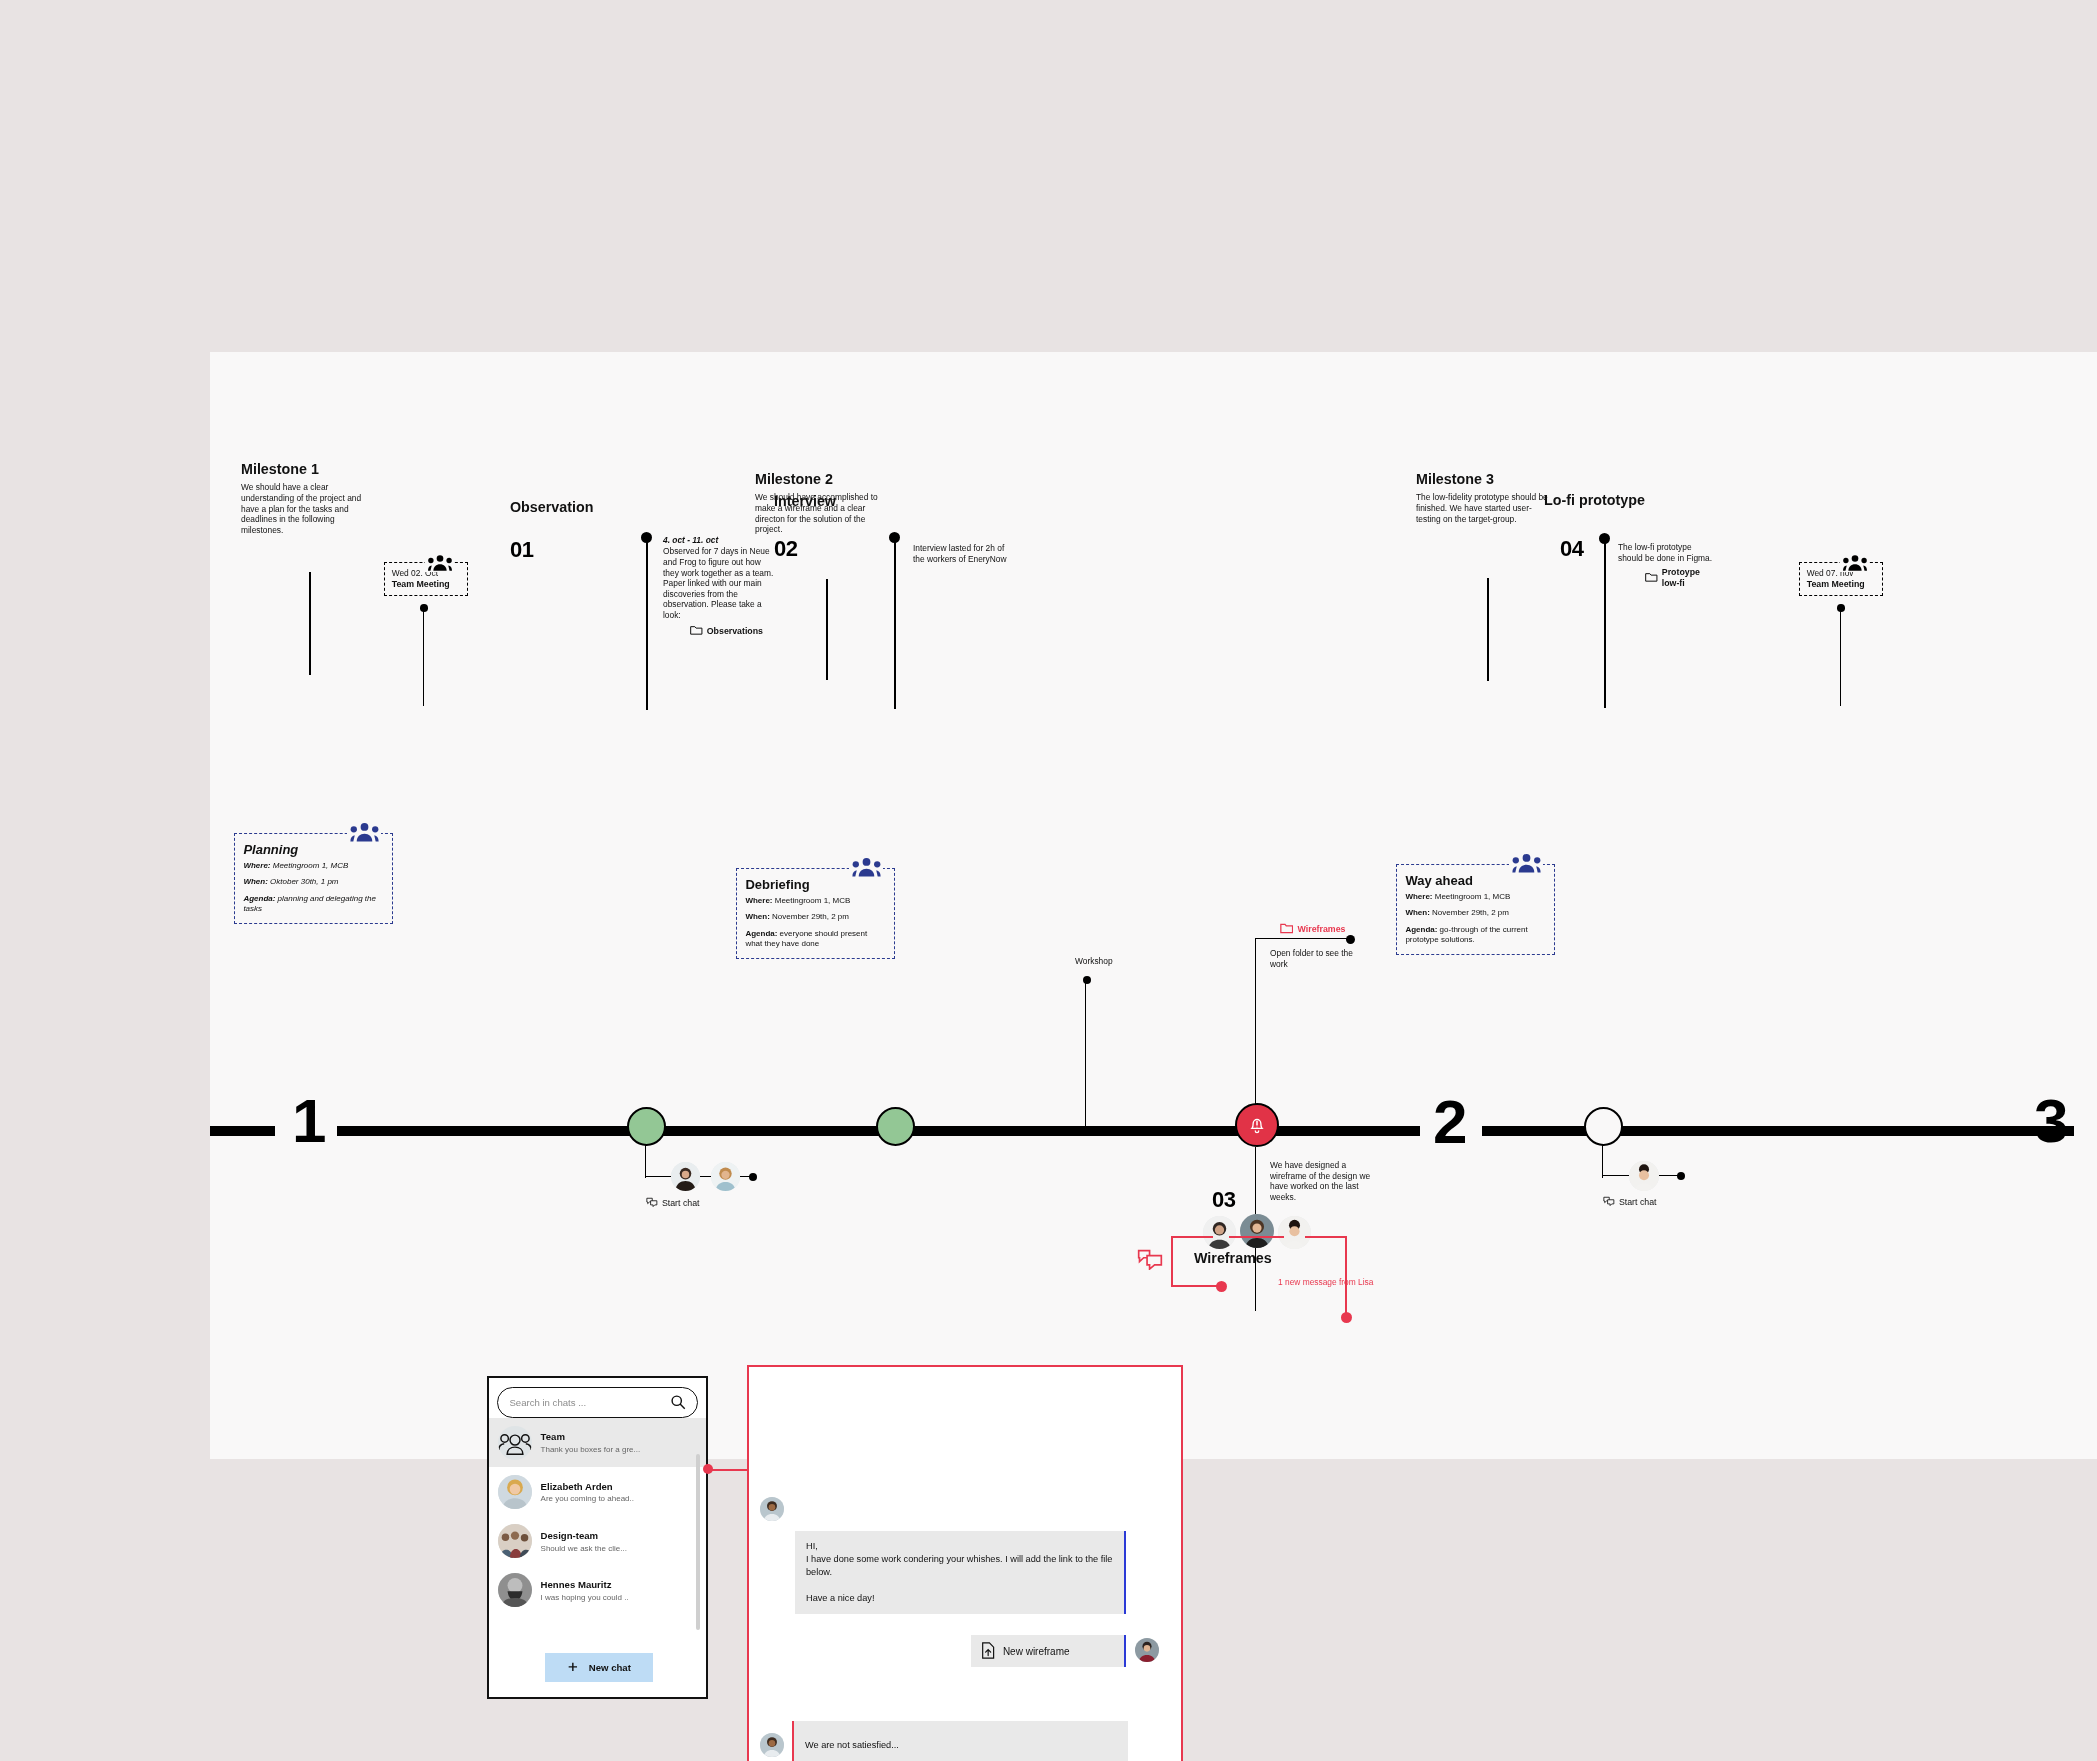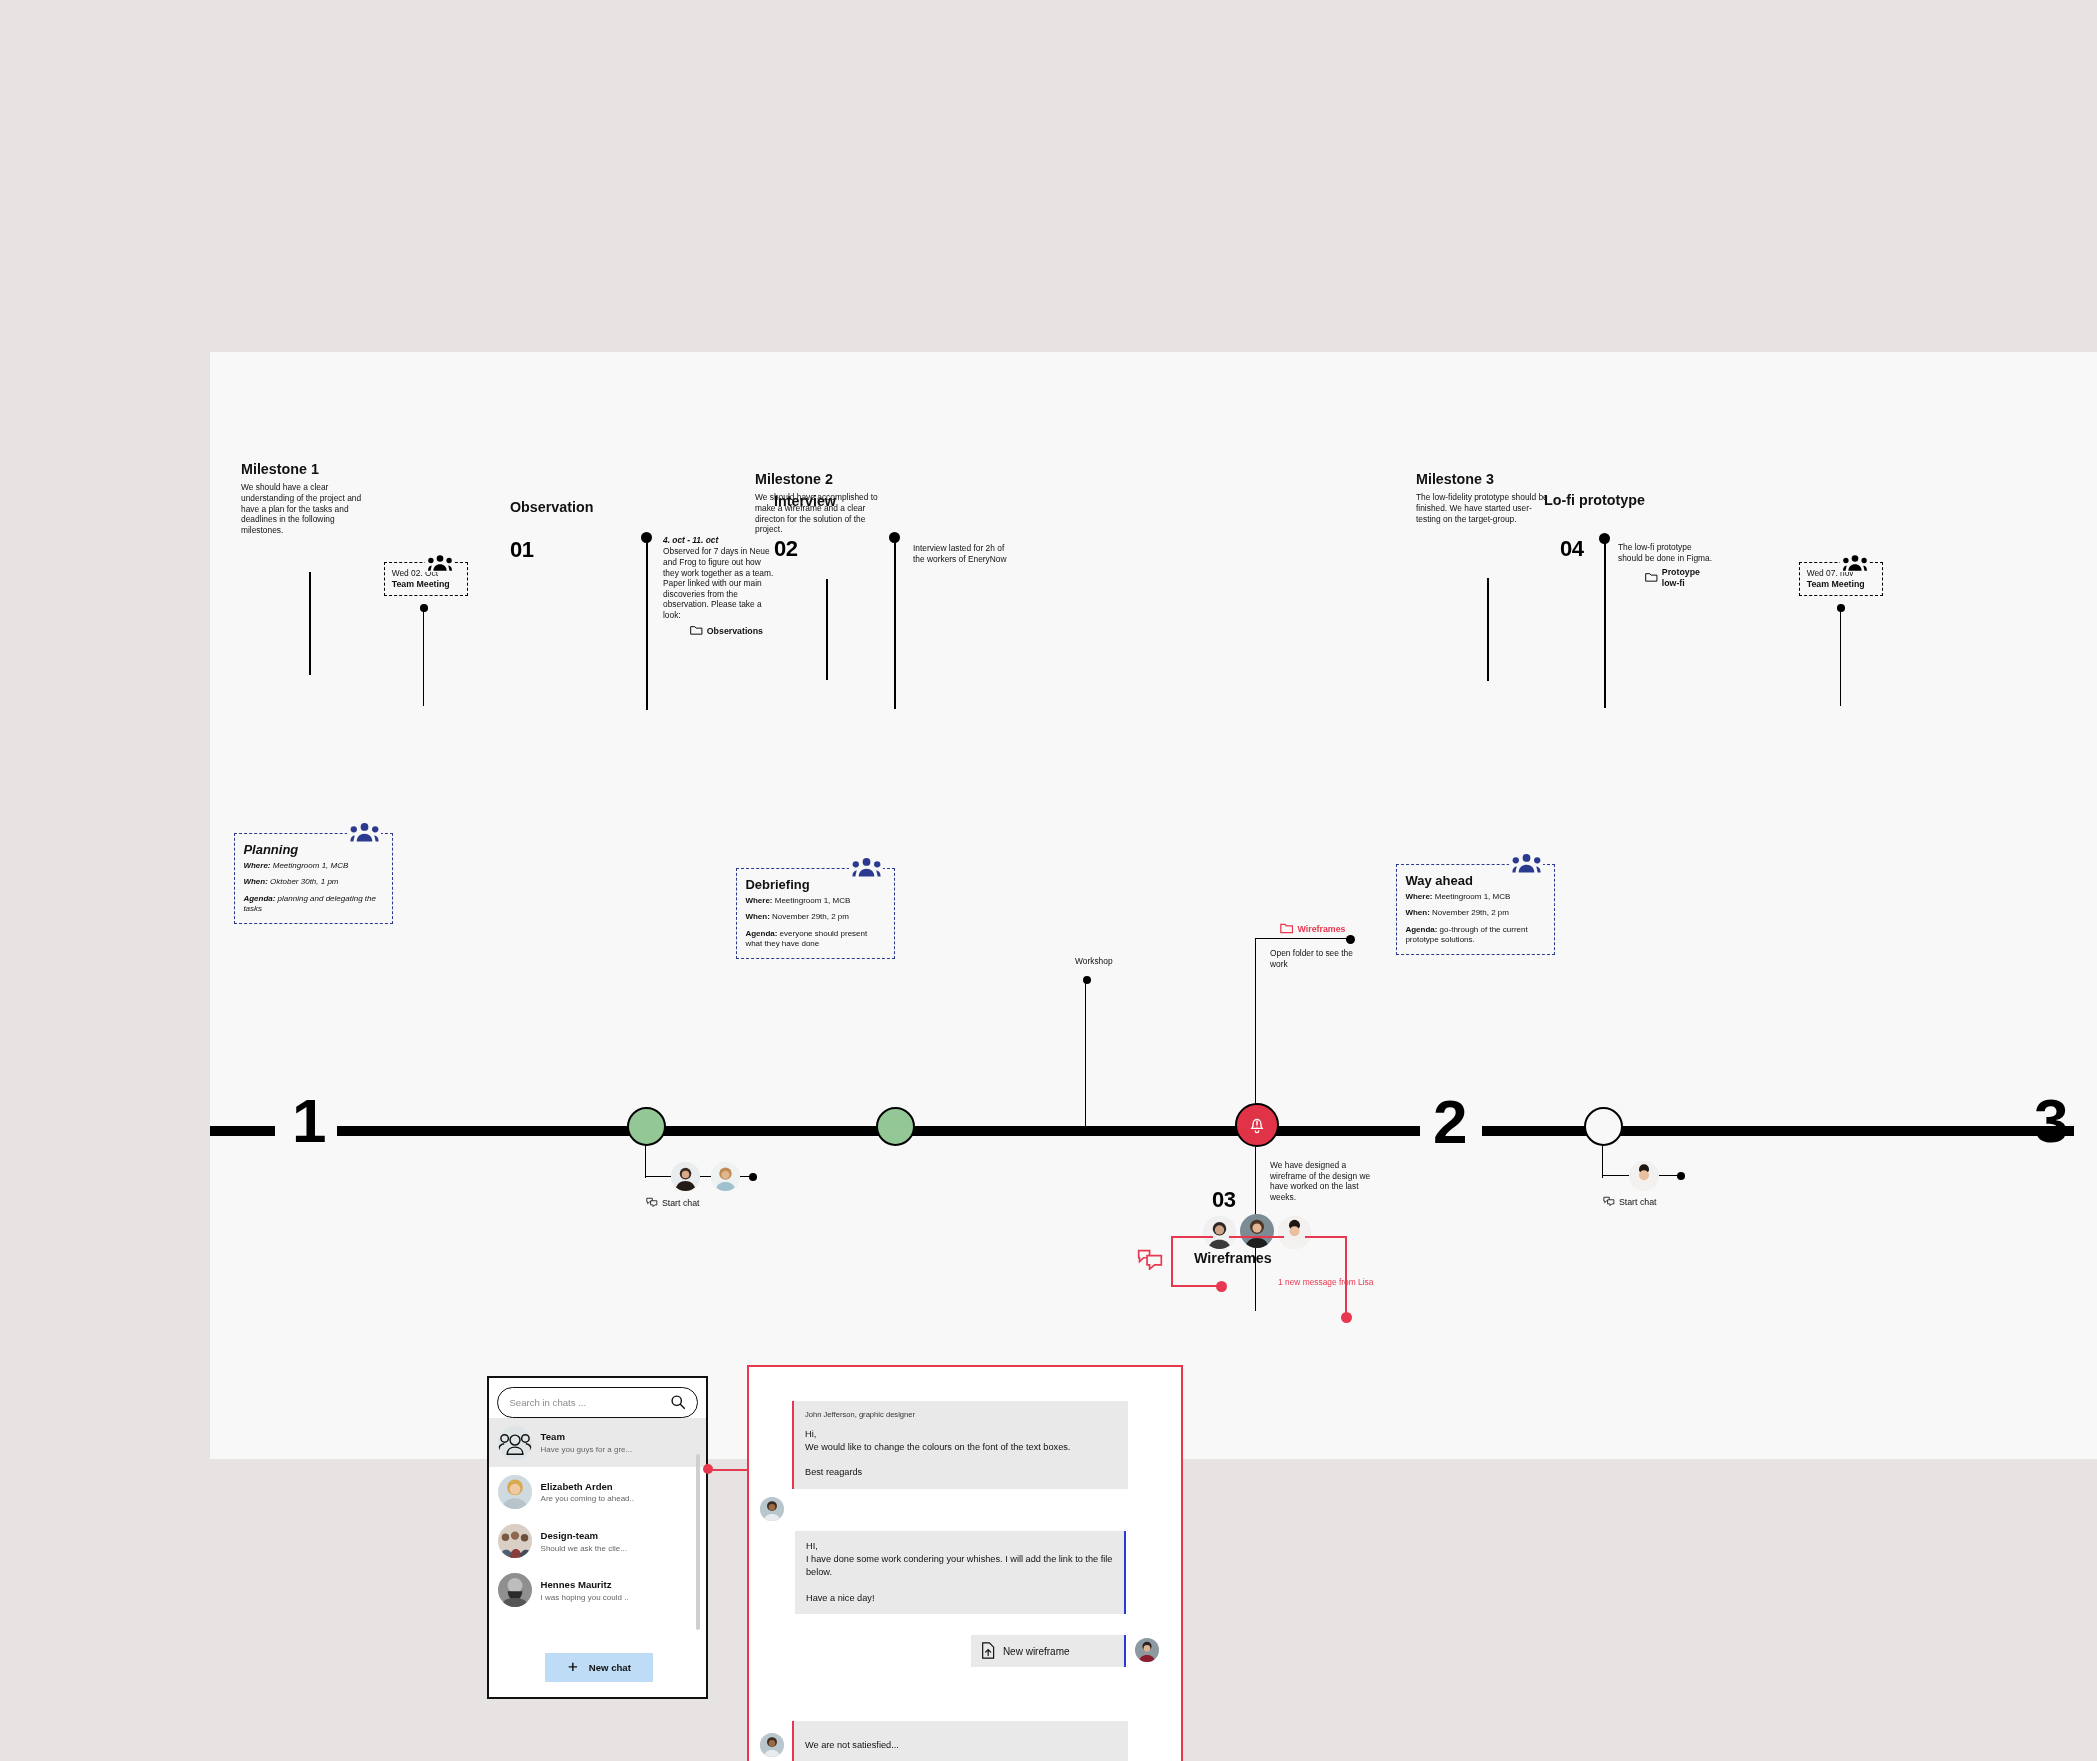--- a/index.html
+++ b/index.html
@@ -441,21 +441,21 @@
           <circle cx="41" cy="34" r="12"></circle>
             <path d="M22 68c0-11 8-17 19-17s19 6 19 17z"></path>
           <circle cx="16" cy="30" r="9"></circle>
             <path d="M2 58c0-9 5-14 13-15"></path>
           <circle cx="66" cy="30" r="9"></circle>
             <path d="M80 58c0-9-5-14-13-15"></path>
         </svg>
       </span>
       <span>
         <span class="ci-name" style="display:block;">Team</span>
-        <span class="ci-prev" style="display:block;">Have you guys for a gre...</span>
+        <span class="ci-prev" style="display:block;">Thank you boxes for a gre...</span>
       </span>
     </div>
 
     <div class="ci">
       <span class="ci-av">
         <svg viewBox="0 0 82 82">
             <rect width="82" height="82" fill="#cfd9e0"></rect>
             <circle cx="41" cy="30" r="19" fill="#d9a94f"></circle>
             <circle cx="41" cy="34" r="13" fill="#f0c9a5"></circle>
             <path d="M10 82c3-18 15-26 31-26s28 8 31 26z" fill="#b8c4cb"></path>
@@ -507,27 +507,20 @@
         <svg width="11.7" height="11.7" viewBox="0 0 28 28" fill="none" stroke="#111" stroke-width="3.4">
           <path d="M14 4v20M4 14h20"></path>
         </svg>
       </span>
       <span>New chat</span>
     </div>
   </div>
 
   <div class="chatpanel" style="left:537px; top:1013px;">
 
-    <div class="bubble left" style="left:43px; top:34px; width:336px;">
-      <div class="bub-meta">John Jefferson, graphic designer</div>
-      <div>Hi,</div>
-      <div>We would like to change the colours on the font of the text boxes.</div>
-      <div style="height:12.6px;"></div>
-      <div>Best reagards</div>
-    </div>
     <div class="bub-av" style="left:11px; top:130px;">
       <svg viewBox="0 0 58 58">
           <rect width="58" height="58" fill="#b9c6cd"></rect>
           <circle cx="29" cy="22" r="12" fill="#3d2b1f"></circle>
           <circle cx="29" cy="25" r="8" fill="#9c6a44"></circle>
           <path d="M9 58c2-12 9-17 20-17s18 5 20 17z" fill="#e8ecef"></path>
         </svg>
     </div>
 
     <div class="bubble right" style="left:46px; top:164px; width:331px;">

